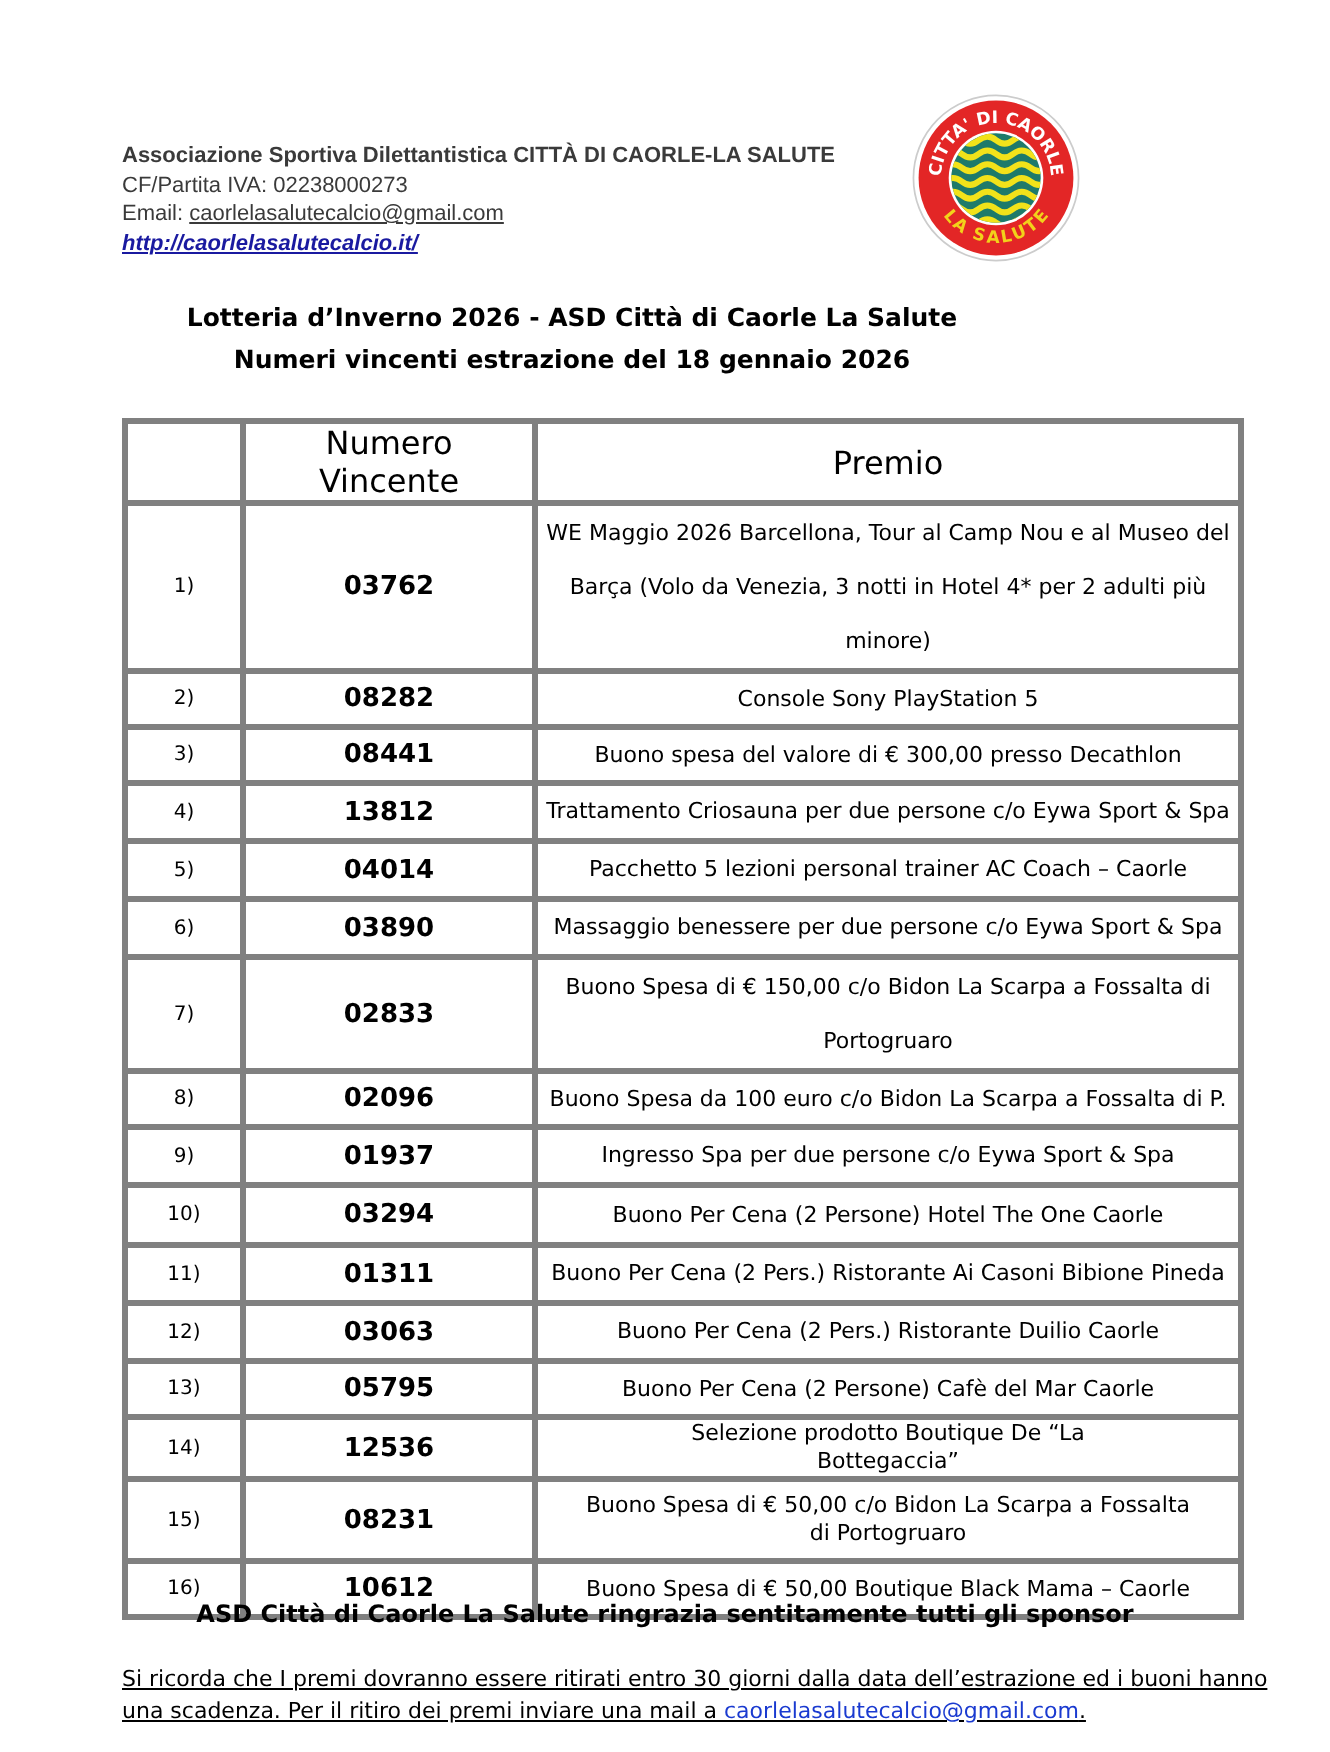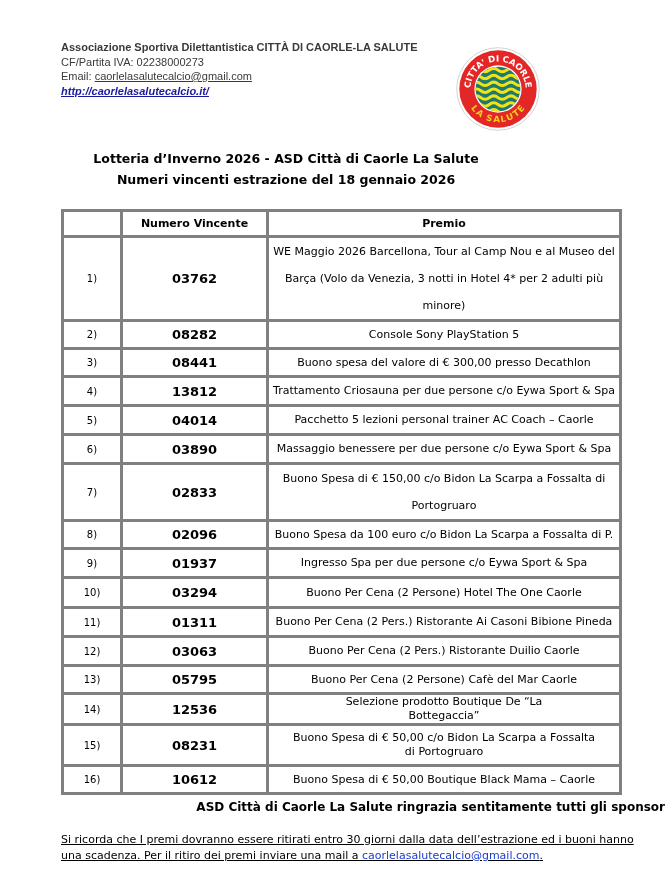--- a/index.html
+++ b/index.html
@@ -1,30 +1,30 @@
 <!DOCTYPE html>
 <html><head>
   <meta charset="utf-8">
   <style>
     html, body { margin:0; padding:0; background:#ffffff; }
     body { width:665px; height:876px; position:relative; overflow:hidden; font-family:"Liberation Sans", sans-serif; color:#000; }
     .org { position:absolute; left:61px; top:40px; font-size:11px; line-height:14.5px; color:#3a3a3a; }
-    .org .name { font-weight:bold; color:#3a3a3a; }
+    .org .name { font-weight:bold; color:#3a3a3a;margin-top:31px; }
     .org .u { text-decoration:underline; }
     .org .link { color:#1a1aa0; font-style:italic; font-weight:bold; text-decoration:underline; }
     .logo { position:absolute; left:455px; top:46px; width:86px; height:86px; }
     .title { position:absolute; left:0; width:572px; text-align:center; font-family:"DejaVu Sans", sans-serif; font-weight:bold; font-size:12.5px; }
     table.prizes { position:absolute; left:61px; top:209px; width:561px; border-collapse:collapse; font-family:"DejaVu Sans", sans-serif; }
     table.prizes td, table.prizes th { border:3px solid #808080; padding:0 3px; text-align:center; vertical-align:middle; }
-    table.prizes th { font-size:11px; font-weight:bold; height:23px; }
+    table.prizes th { font-size:16px; font-weight:normal; height:23px; }
     td.idx { width:50px; font-size:10px; }
     td.num { width:137px; font-size:13px; font-weight:bold; }
     td.prize { font-size:11px; line-height:14px; }
     td.prize.tall { line-height:27px; }
-    .thanks { position:absolute; left:0; width:665px; top:800px; text-align:right; font-family:"DejaVu Sans", sans-serif; font-weight:bold; font-size:12px; }
+    .thanks { position:absolute; left:0; width:665px; top:800px; text-align:center; font-family:"DejaVu Sans", sans-serif; font-weight:bold; font-size:12px; }
     .note { position:absolute; left:61px; top:832px; width:580px; font-family:"DejaVu Sans", sans-serif; font-size:11px; line-height:16px; text-decoration:underline; }
     .note .mail { color:#1a3ad0; }
   </style>
 </head>
 <body>
 
 <div class="org">
   <div class="name">Associazione Sportiva Dilettantistica CITTÀ DI CAORLE-LA SALUTE</div>
   <div>CF/Partita IVA: 02238000273</div>
   <div><span>Email: </span><span class="u">caorlelasalutecalcio@gmail.com</span></div>

